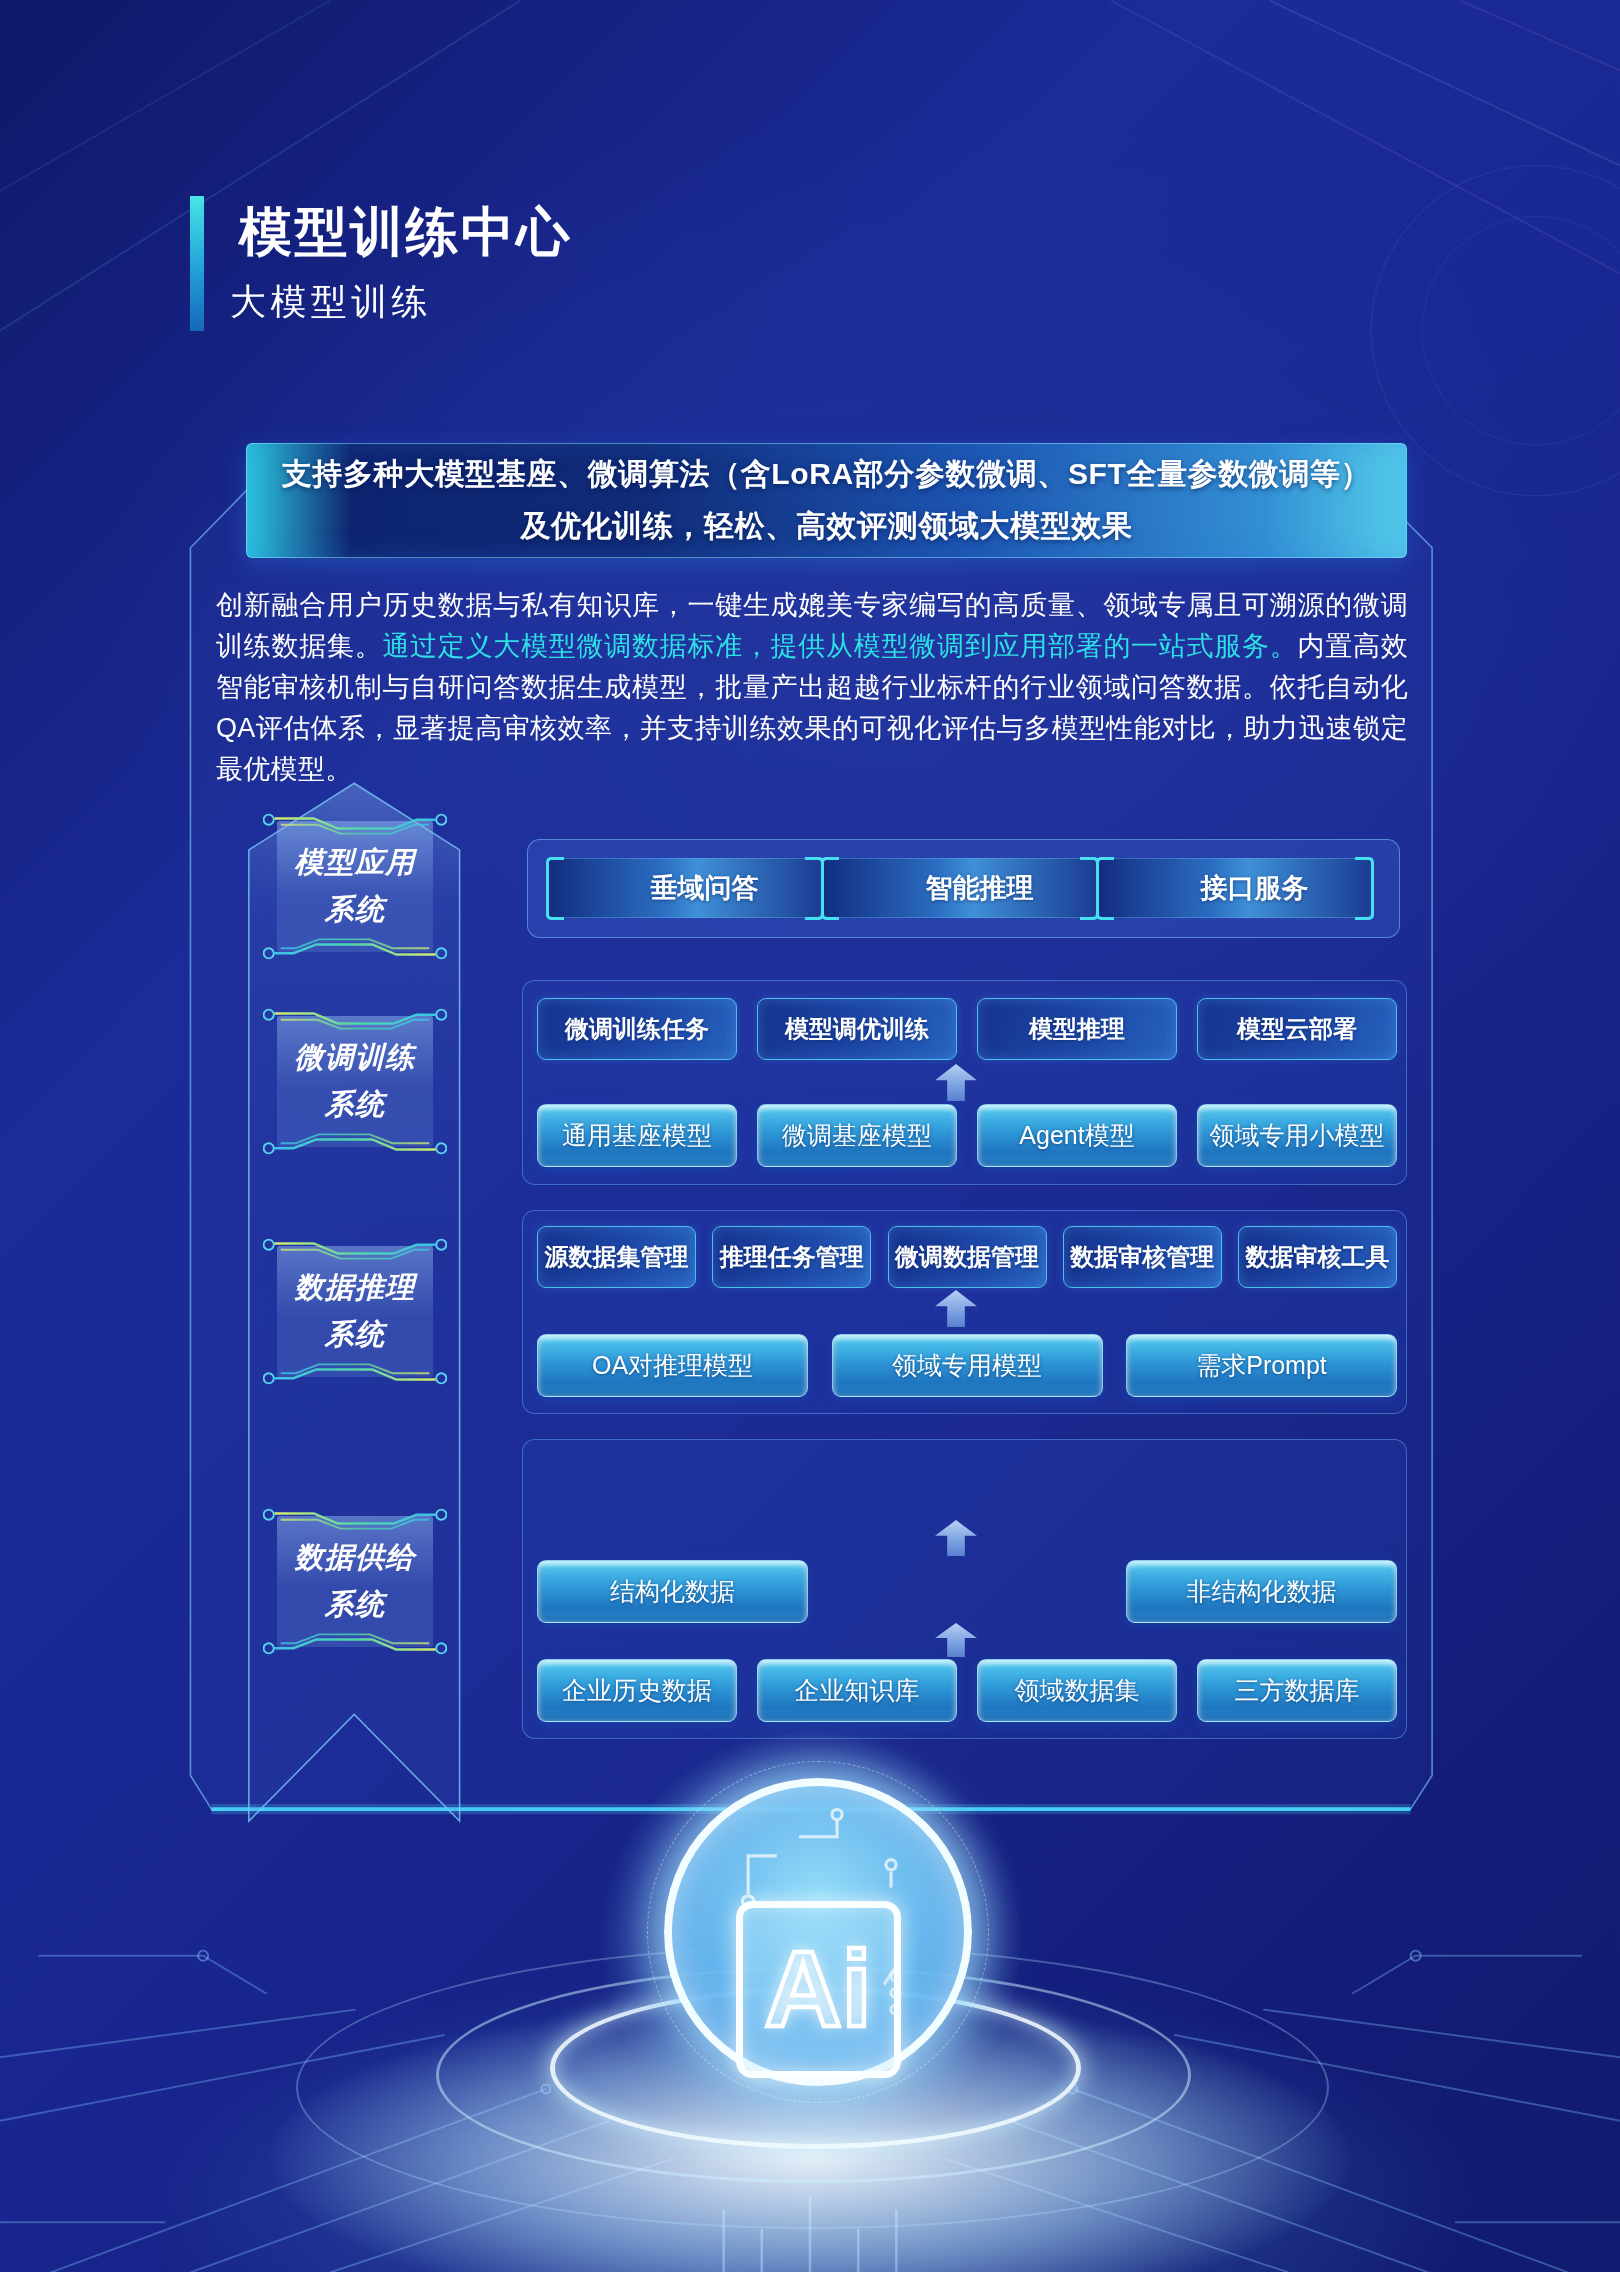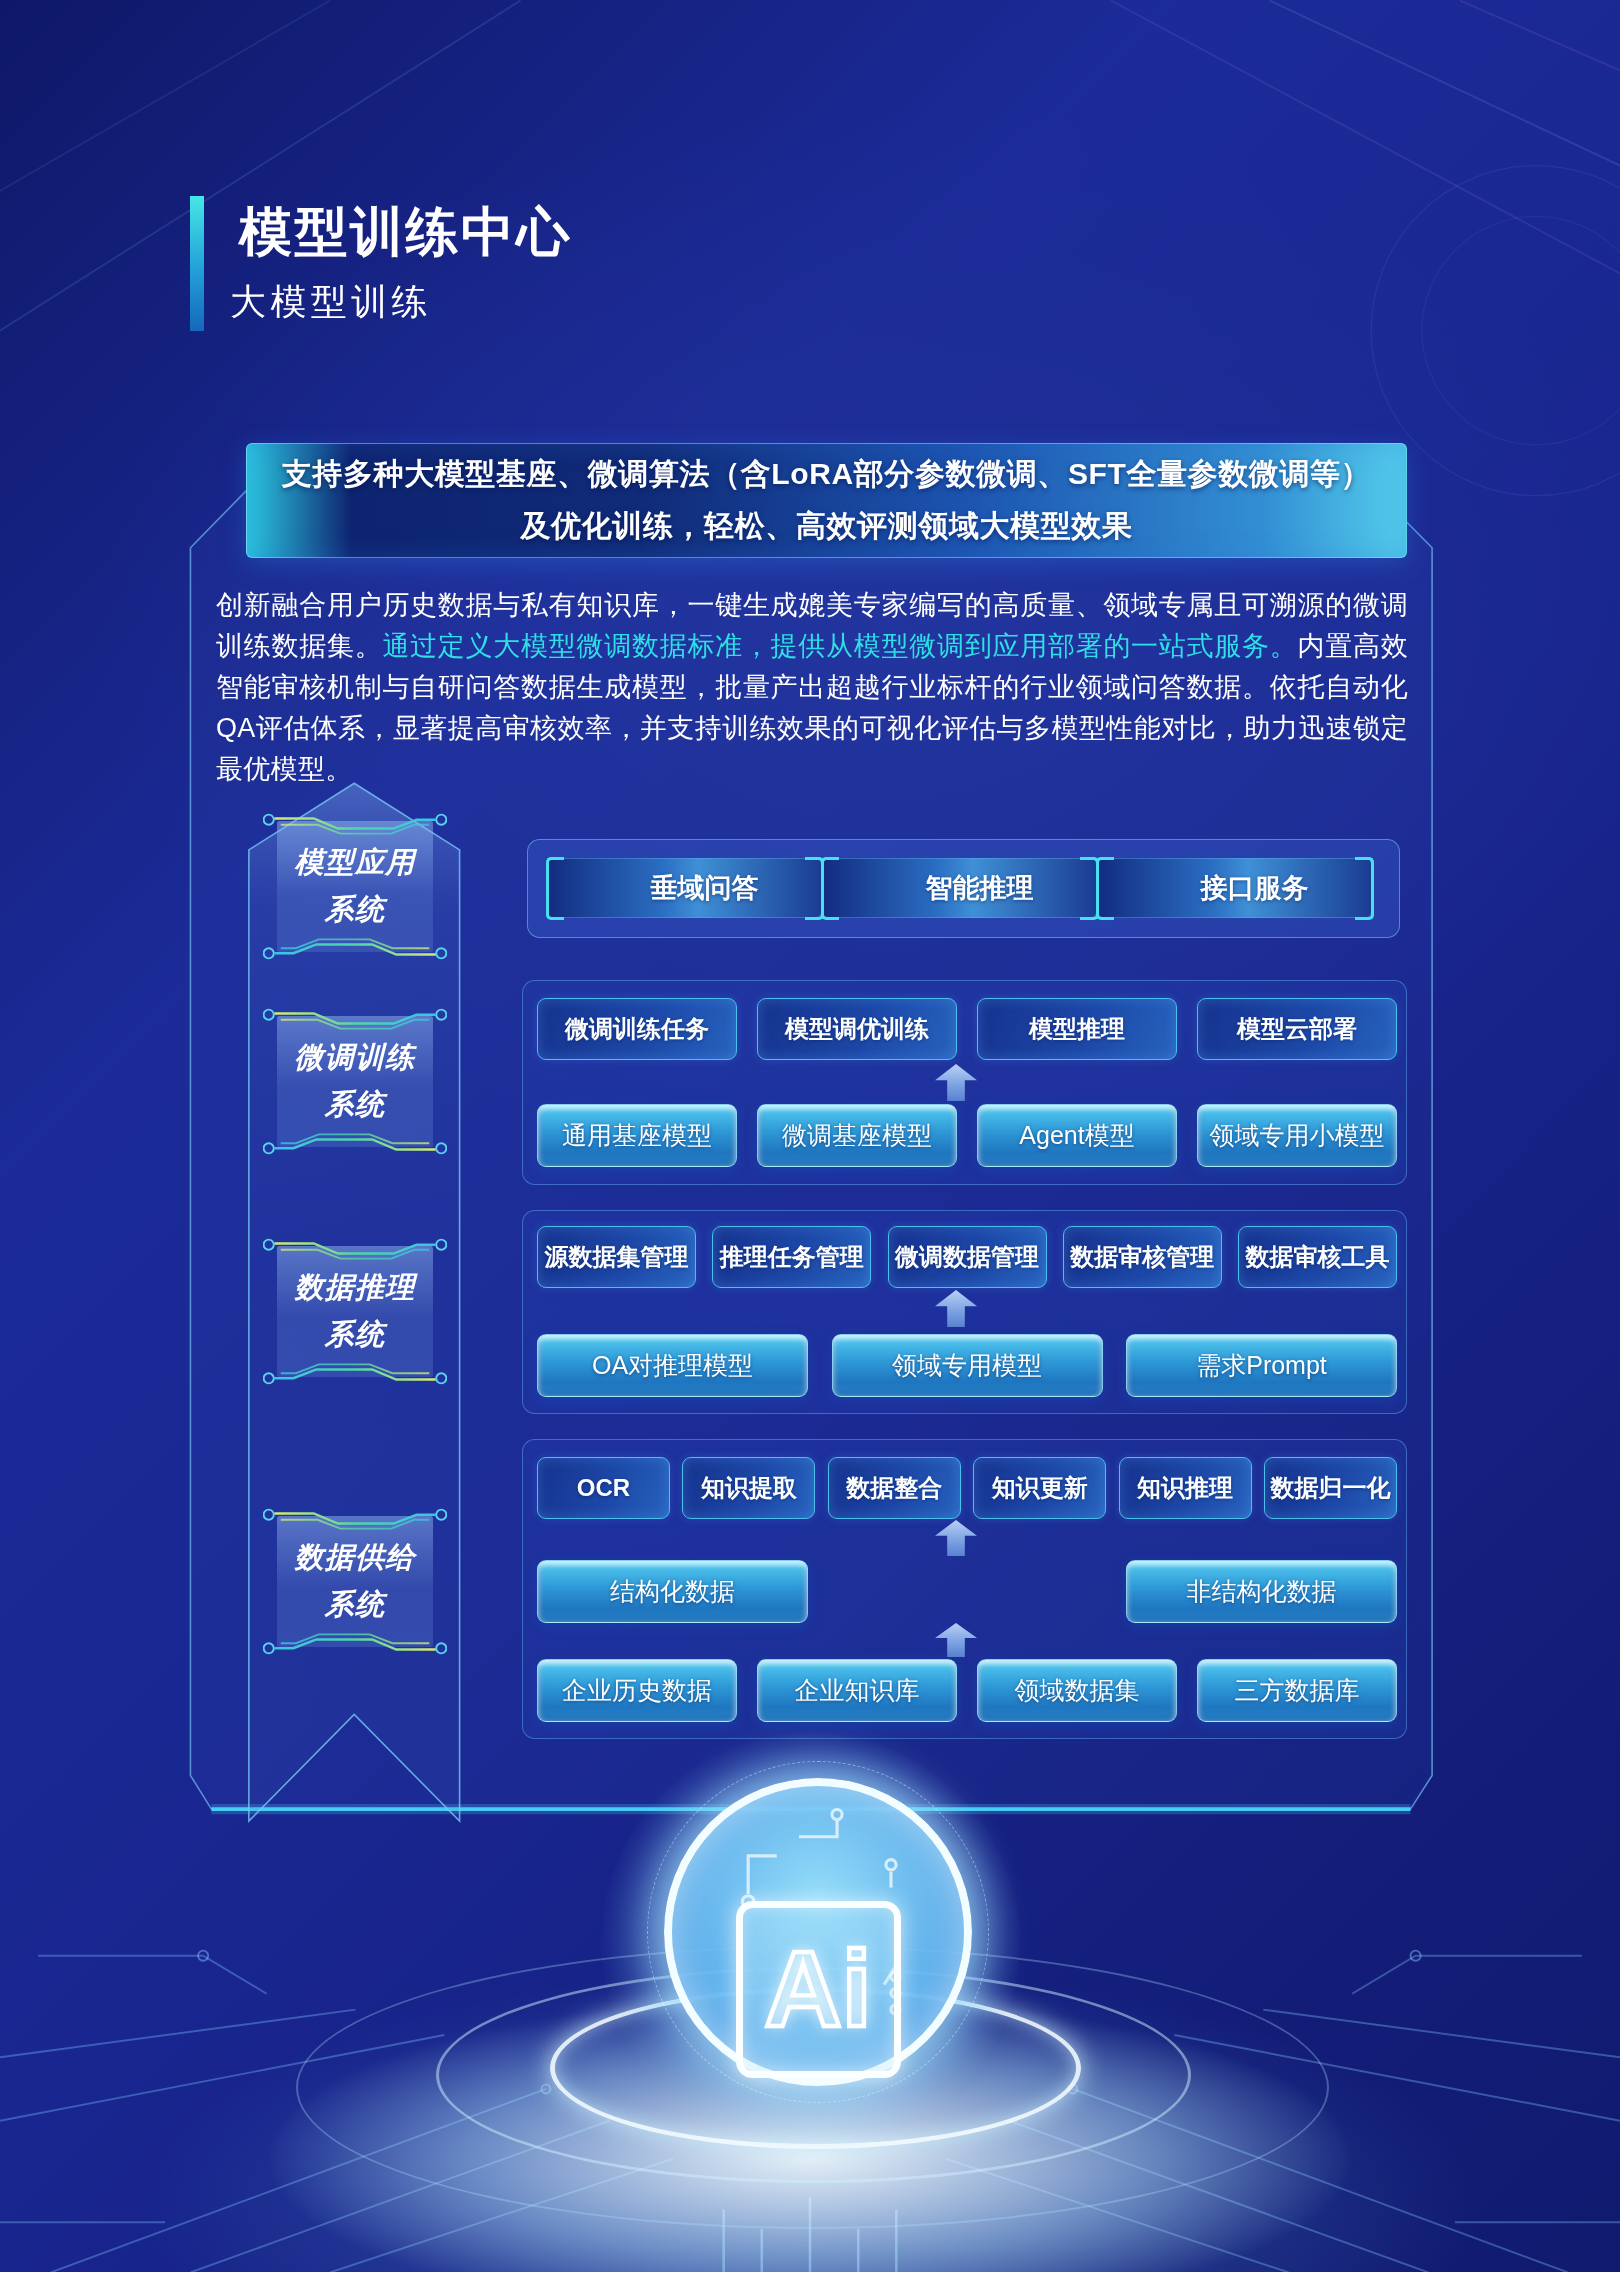--- a/index.html
+++ b/index.html
@@ -279,28 +279,20 @@
     <div class="btn btn-outline w248">数据审核管理</div>
     <div class="btn btn-outline w248">数据审核工具</div>
   </div>
   <div class="arrow" style="top:1290px;height:37px"></div>
   <div class="row" style="top:1334px">
     <div class="btn btn-glossy w424">OA对推理模型</div>
     <div class="btn btn-glossy w424">领域专用模型</div>
     <div class="btn btn-glossy w424">需求Prompt</div>
   </div>
 
-  <div class="row" style="top:1457px">
-    <div class="btn btn-outline w207">OCR</div>
-    <div class="btn btn-outline w207">知识提取</div>
-    <div class="btn btn-outline w207">数据整合</div>
-    <div class="btn btn-outline w207">知识更新</div>
-    <div class="btn btn-outline w207">知识推理</div>
-    <div class="btn btn-outline w207">数据归一化</div>
-  </div>
   <div class="arrow" style="top:1520px;height:36px"></div>
   <div class="row" style="top:1560px">
     <div class="btn btn-glossy w424">结构化数据</div>
     <div class="btn btn-glossy w424">非结构化数据</div>
   </div>
   <div class="arrow" style="top:1623px;height:34px"></div>
   <div class="row" style="top:1659px">
     <div class="btn btn-glossy w312">企业历史数据</div>
     <div class="btn btn-glossy w312">企业知识库</div>
     <div class="btn btn-glossy w312">领域数据集</div>

